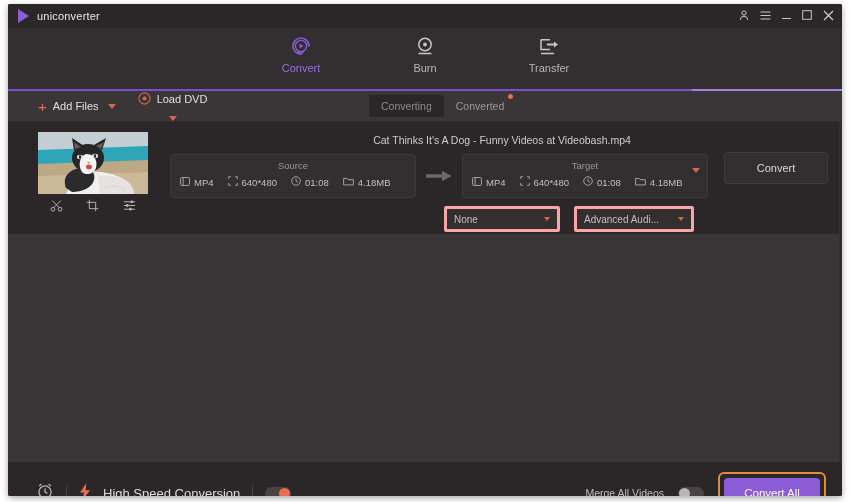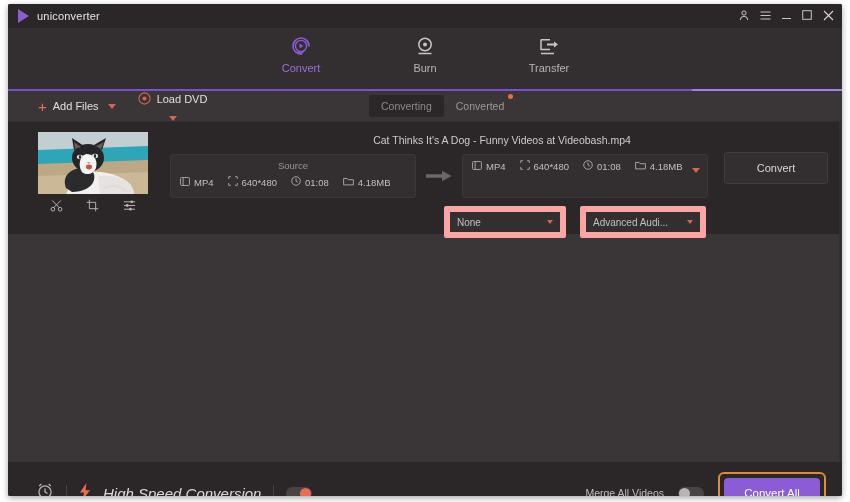--- a/index.html
+++ b/index.html
@@ -91,37 +91,37 @@
   .ib-label{font-size:9.5px;color:#9a9596;margin-bottom:5px;}
   .ib-row{display:flex;align-items:center;gap:14px;}
   .ib-meta{display:flex;align-items:center;gap:4px;font-size:9.5px;color:#c3bfc0;}
   .ib-caret{position:absolute;right:7px;top:13px;}
 
   .arrow{width:46px;height:44px;display:flex;align-items:center;
     justify-content:center;}
   .arrow svg{display:block;}
 
   .sub-selects{display:flex;gap:14px;margin-top:8px;margin-left:274px;}
-  .sub-sel{background:#332e2f;border:6px solid #fca5a5;border-radius:2px;
+  .sub-sel{background:#332e2f;border:3px solid #fca5a5;border-radius:2px;
     height:20px;display:flex;align-items:center;justify-content:space-between;
     padding:0 7px;font-size:10px;color:#c3bfc0;cursor:default;}
   .sub-sel.none{width:96px;}
   .sub-sel.aac{width:100px;}
 
   .convert-btn{position:absolute;right:14px;top:30px;width:102px;height:30px;
     background:#332e2f;border:1px solid #413c3d;border-radius:3px;
     display:flex;align-items:center;justify-content:center;
     font-size:11px;color:#dcd8d9;cursor:default;}
 
   
   .bottombar{height:62px;background:#2b2728;position:relative;
     display:flex;align-items:center;}
   .bb-left{display:flex;align-items:center;gap:12px;padding-left:28px;}
   .bb-sep{width:1px;height:16px;background:#474142;}
-  .hs-label{font-size:15px;color:#ddd9da;font-style:italic;}
+  .hs-label{font-size:13px;color:#ddd9da;}
   .toggle{width:26px;height:13px;border-radius:7px;position:relative;
     cursor:default;}
   .toggle .knob{position:absolute;top:1px;width:11px;height:11px;
     border-radius:50%;}
   .toggle.on{background:#4a4243;}
   .toggle.on .knob{right:1px;background:#ec6d4f;}
   .toggle.off{background:#4a4445;}
   .toggle.off .knob{left:1px;background:#b9b5b6;}
 
   .bb-right{position:absolute;right:16px;top:0;height:62px;display:flex;
@@ -385,20 +385,21 @@
               </div>
             </div>
 
             <div class="arrow">
               <svg width="26" height="12" viewBox="0 0 26 12">
                 <path d="M0 4.2 L16 4.2 L16 0.8 L25.5 6 L16 11.2 L16 7.8 L0 7.8 Z" fill="#6d6768"></path>
               </svg>
             </div>
 
             <div class="infobox">
+              <div class="ib-label">Target</div>
               <div class="ib-row">
                 <div class="ib-meta">
                   <span><svg width="10" height="9" viewBox="0 0 11 10">
                         <rect x="0.6" y="0.6" width="9.8" height="8.8" rx="1" fill="none" stroke="#b1adae" stroke-width="1"></rect>
                         <line x1="3.4" y1="0.6" x2="3.4" y2="9.4" stroke="#b1adae" stroke-width="1"></line>
                       </svg></span>
                   <span>MP4</span>
                 </div>
                 <div class="ib-meta">
                   <span><svg width="10" height="10" viewBox="0 0 11 11">

